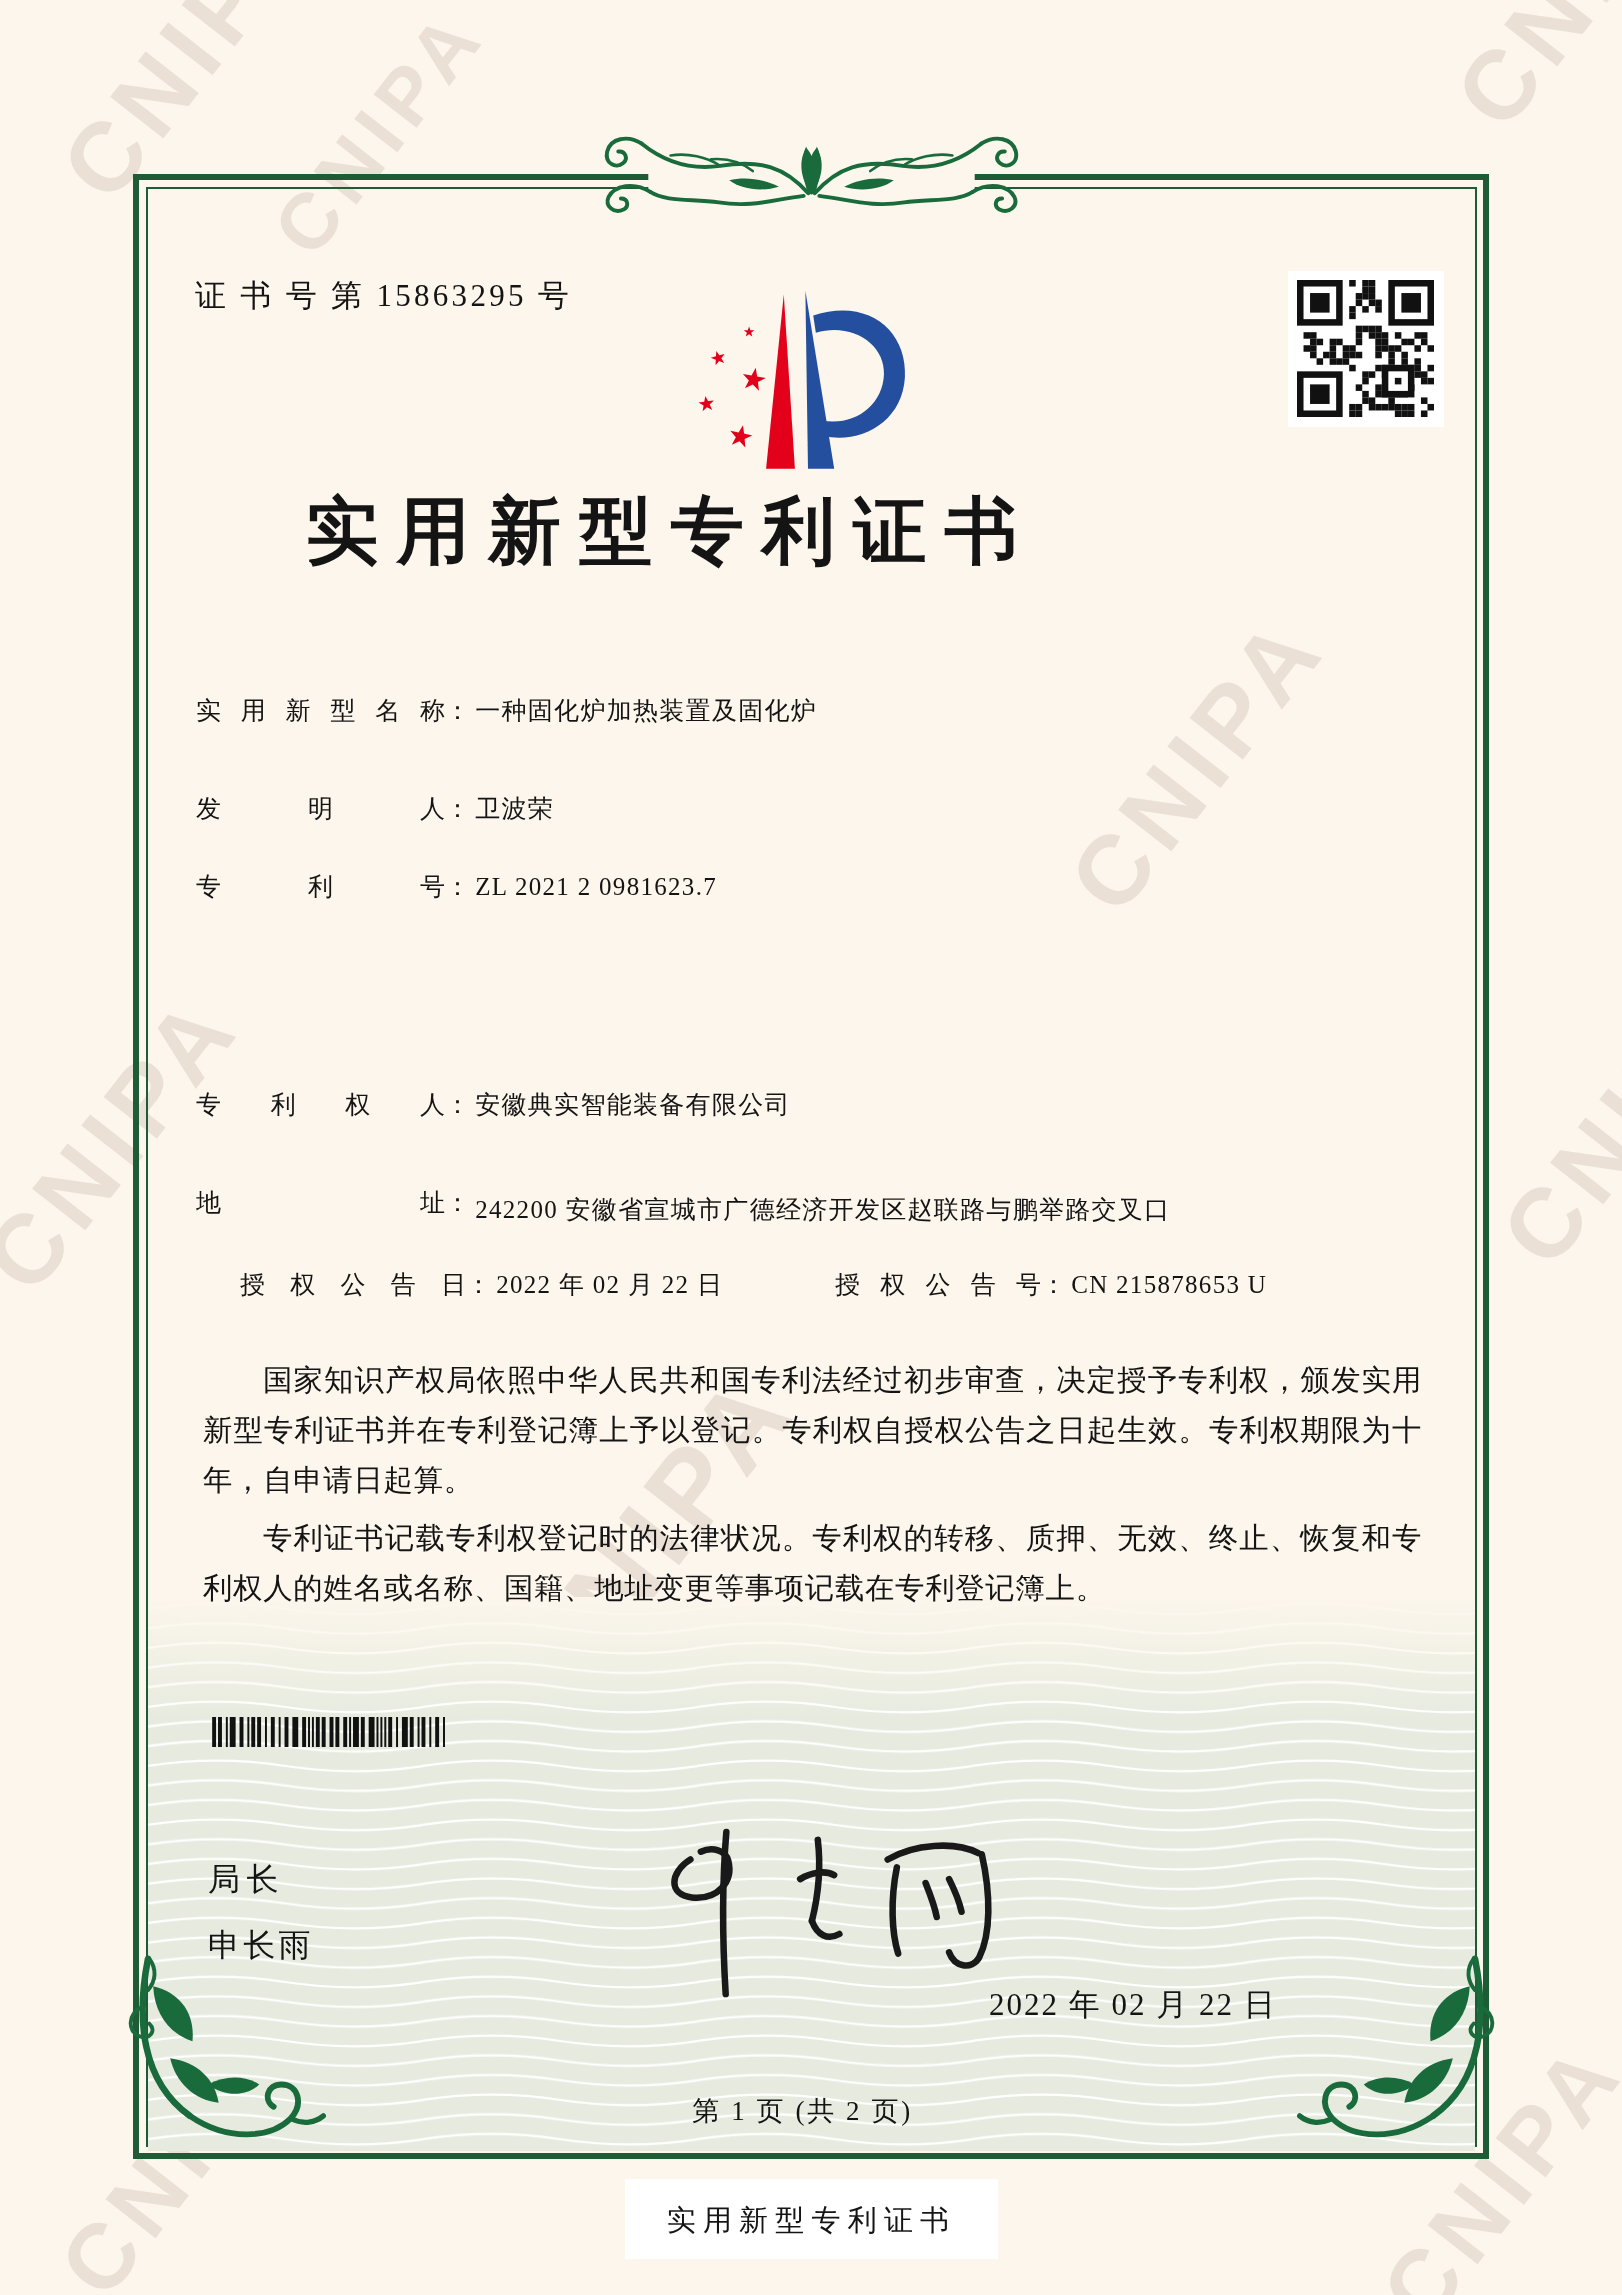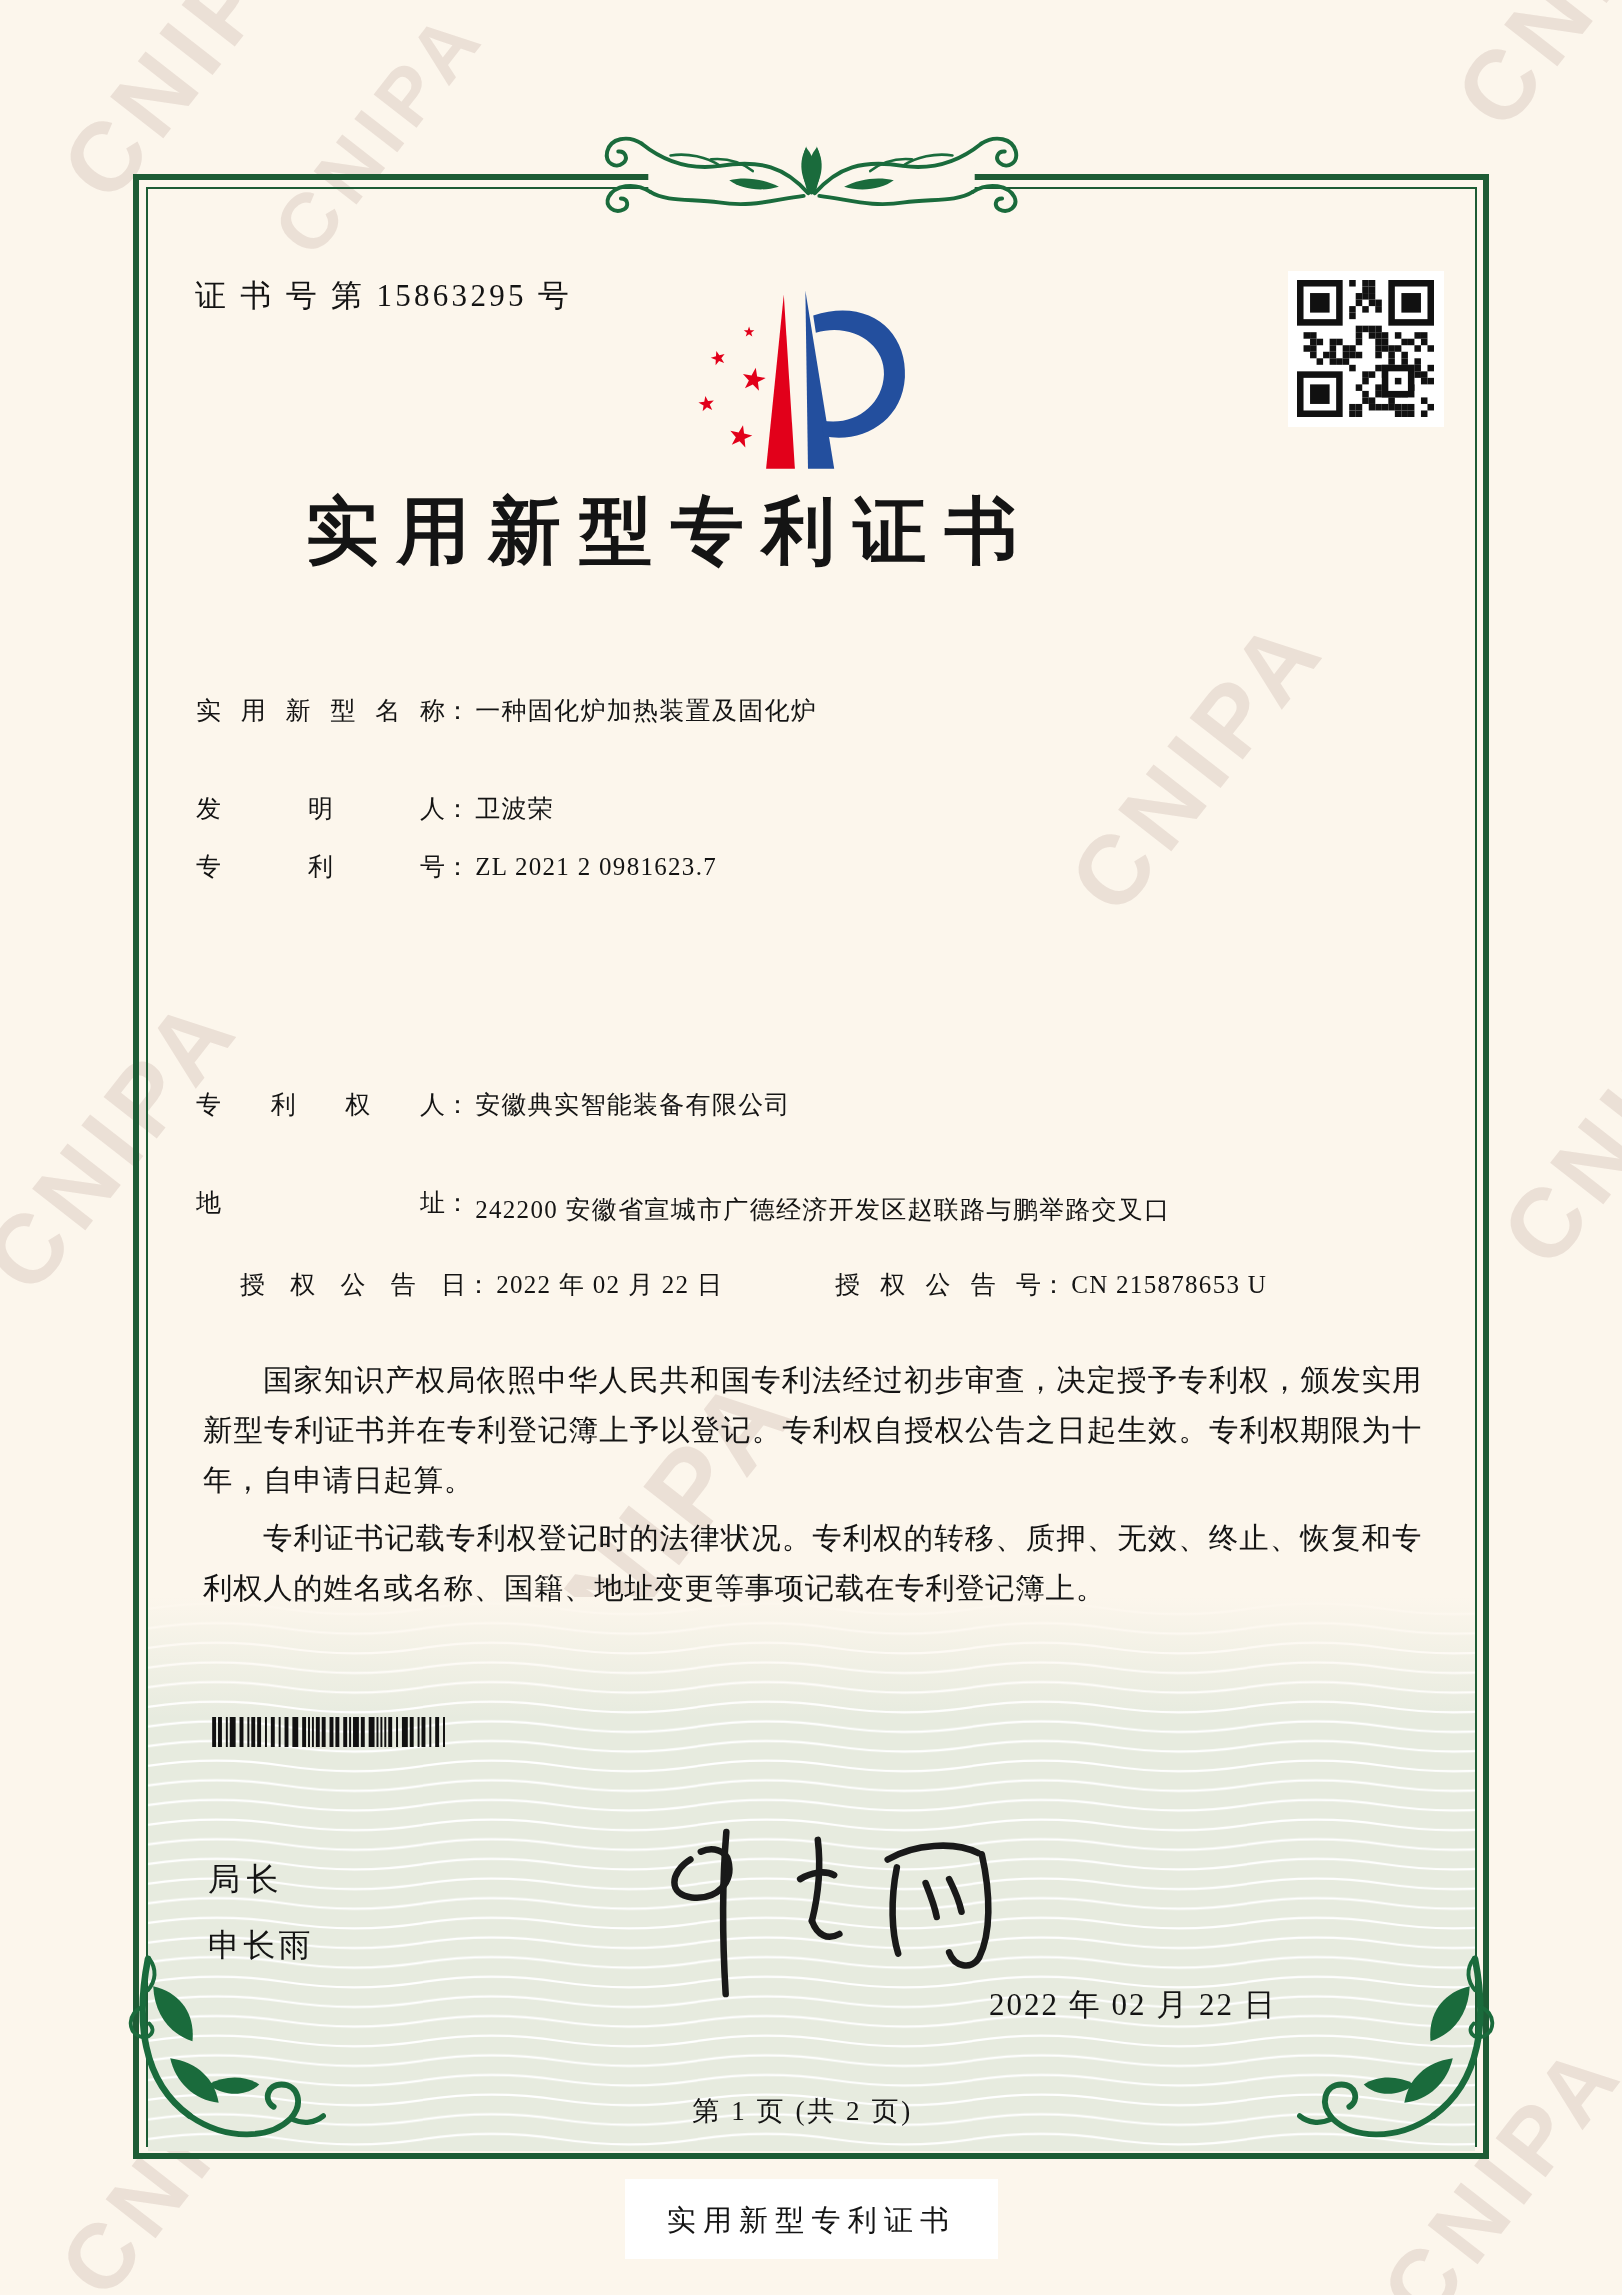--- a/index.html
+++ b/index.html
@@ -276,21 +276,21 @@
   </div>
 
   <div class="abs title">实用新型专利证书</div>
 
   <div class="abs frow" style="top:694px;">
     <span class="flabel">实用新型名称</span><span>：</span><span class="fvalue">一种固化炉加热装置及固化炉</span>
   </div>
   <div class="abs frow" style="top:792px;">
     <span class="flabel">发明人</span><span>：</span><span class="fvalue">卫波荣</span>
   </div>
-  <div class="abs frow" style="top:850px;">
+  <div class="abs frow" style="top:870px;">
     <span class="flabel">专利号</span><span>：</span><span class="fvalue">ZL 2021 2 0981623.7</span>
   </div>
   <div class="abs frow" style="top:1088px;">
     <span class="flabel">专利权人</span><span>：</span><span class="fvalue">安徽典实智能装备有限公司</span>
   </div>
   <div class="abs frow" style="top:1186px;">
     <span class="flabel">地址</span><span>：</span><span class="fvalue wrap">242200 安徽省宣城市广德经济开发区赵联路与鹏举路交叉口</span>
   </div>
 
   <div class="abs frow" style="top:1268px;margin-left:44px;">

